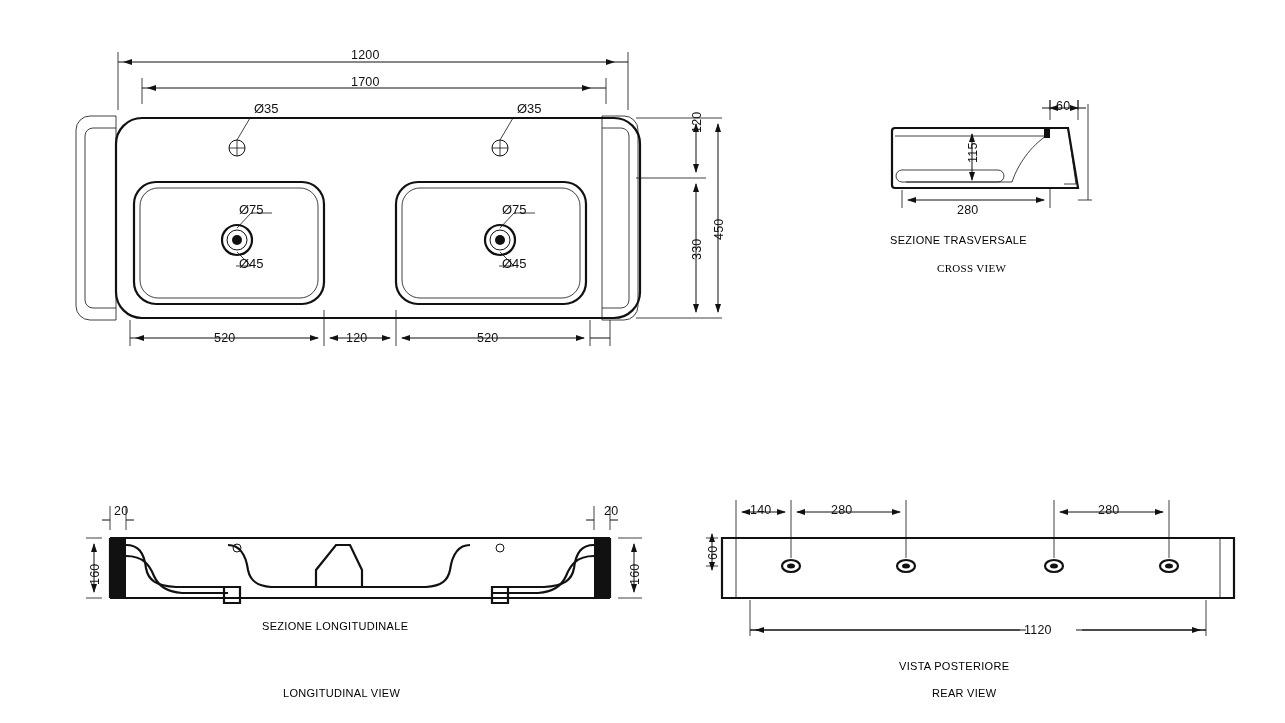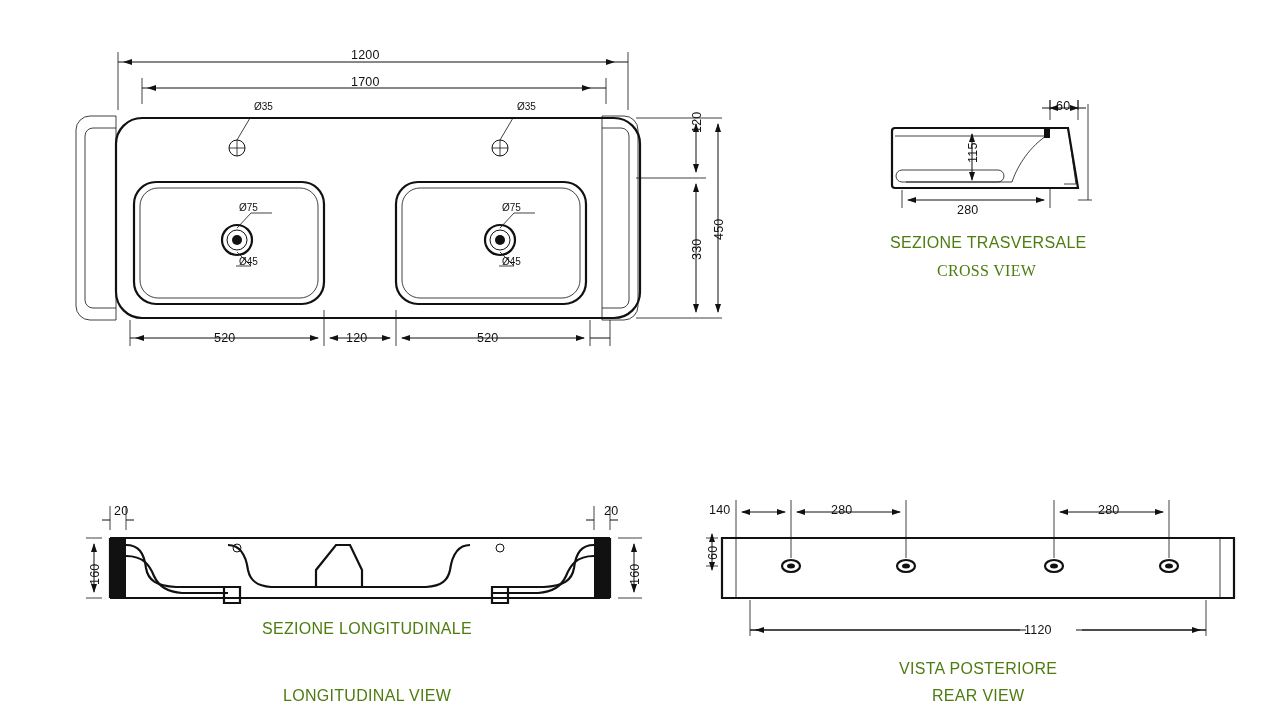--- a/index.html
+++ b/index.html
@@ -1,20 +1,20 @@
 <!DOCTYPE html>
 <html><head>
 <meta charset="utf-8">
 <style>
   html,body{margin:0;padding:0;background:#ffffff;}
   body{width:1285px;height:723px;font-family:"Liberation Sans", sans-serif;color:#1a1a1a;overflow:hidden;}
   #stage{position:relative;width:1285px;height:723px;margin-left:6px;}
-  .lbl{position:absolute;font-size:10px;color:#111;white-space:nowrap;}
+  .lbl{position:absolute;font-size:13px;color:#111;white-space:nowrap;}
   .dim{position:absolute;font-size:12.5px;color:#111;white-space:nowrap;letter-spacing:.2px;}
-  .cap{position:absolute;font-size:16px;color:#4d7c0f;white-space:nowrap;letter-spacing:.3px;}
+  .cap{position:absolute;font-size:11px;color:#000000;white-space:nowrap;letter-spacing:.3px;}
   svg{position:absolute;left:0;top:0;}
   .ln{stroke:#111;stroke-width:1;fill:none;}
   .thick{stroke:#111;stroke-width:2.2;fill:none;}
   .thin{stroke:#111;stroke-width:.8;fill:none;}
   .fillb{fill:#111;stroke:none;}
 </style>
 </head>
 <body>
 
 <div id="stage">
@@ -185,21 +185,21 @@
   <div class="cap" style="left:884px;top:234px;">SEZIONE TRASVERSALE</div>
   <div class="cap" style="left:931px;top:262px;font-family:Liberation Serif, serif;">CROSS VIEW</div>
 
   <div class="dim" style="left:108px;top:504px;">20</div>
   <div class="dim" style="left:598px;top:504px;">20</div>
   <div class="dim" style="left:82px;top:585px;transform:rotate(-90deg);transform-origin:left top;">160</div>
   <div class="dim" style="left:622px;top:585px;transform:rotate(-90deg);transform-origin:left top;">160</div>
   <div class="cap" style="left:256px;top:620px;">SEZIONE LONGITUDINALE</div>
   <div class="cap" style="left:277px;top:687px;">LONGITUDINAL VIEW</div>
 
-  <div class="dim" style="left:703px;top:503px;">140</div>
+  <div class="dim" style="left:744px;top:503px;">140</div>
   <div class="dim" style="left:825px;top:503px;">280</div>
   <div class="dim" style="left:1092px;top:503px;">280</div>
   <div class="dim" style="left:700px;top:560px;transform:rotate(-90deg);transform-origin:left top;">60</div>
   <div class="dim" style="left:1018px;top:623px;">1120</div>
   <div class="cap" style="left:893px;top:660px;text-align:right;">VISTA POSTERIORE</div>
   <div class="cap" style="left:926px;top:687px;text-align:center;">REAR VIEW</div>
 
 </div>
 
 </body></html>

